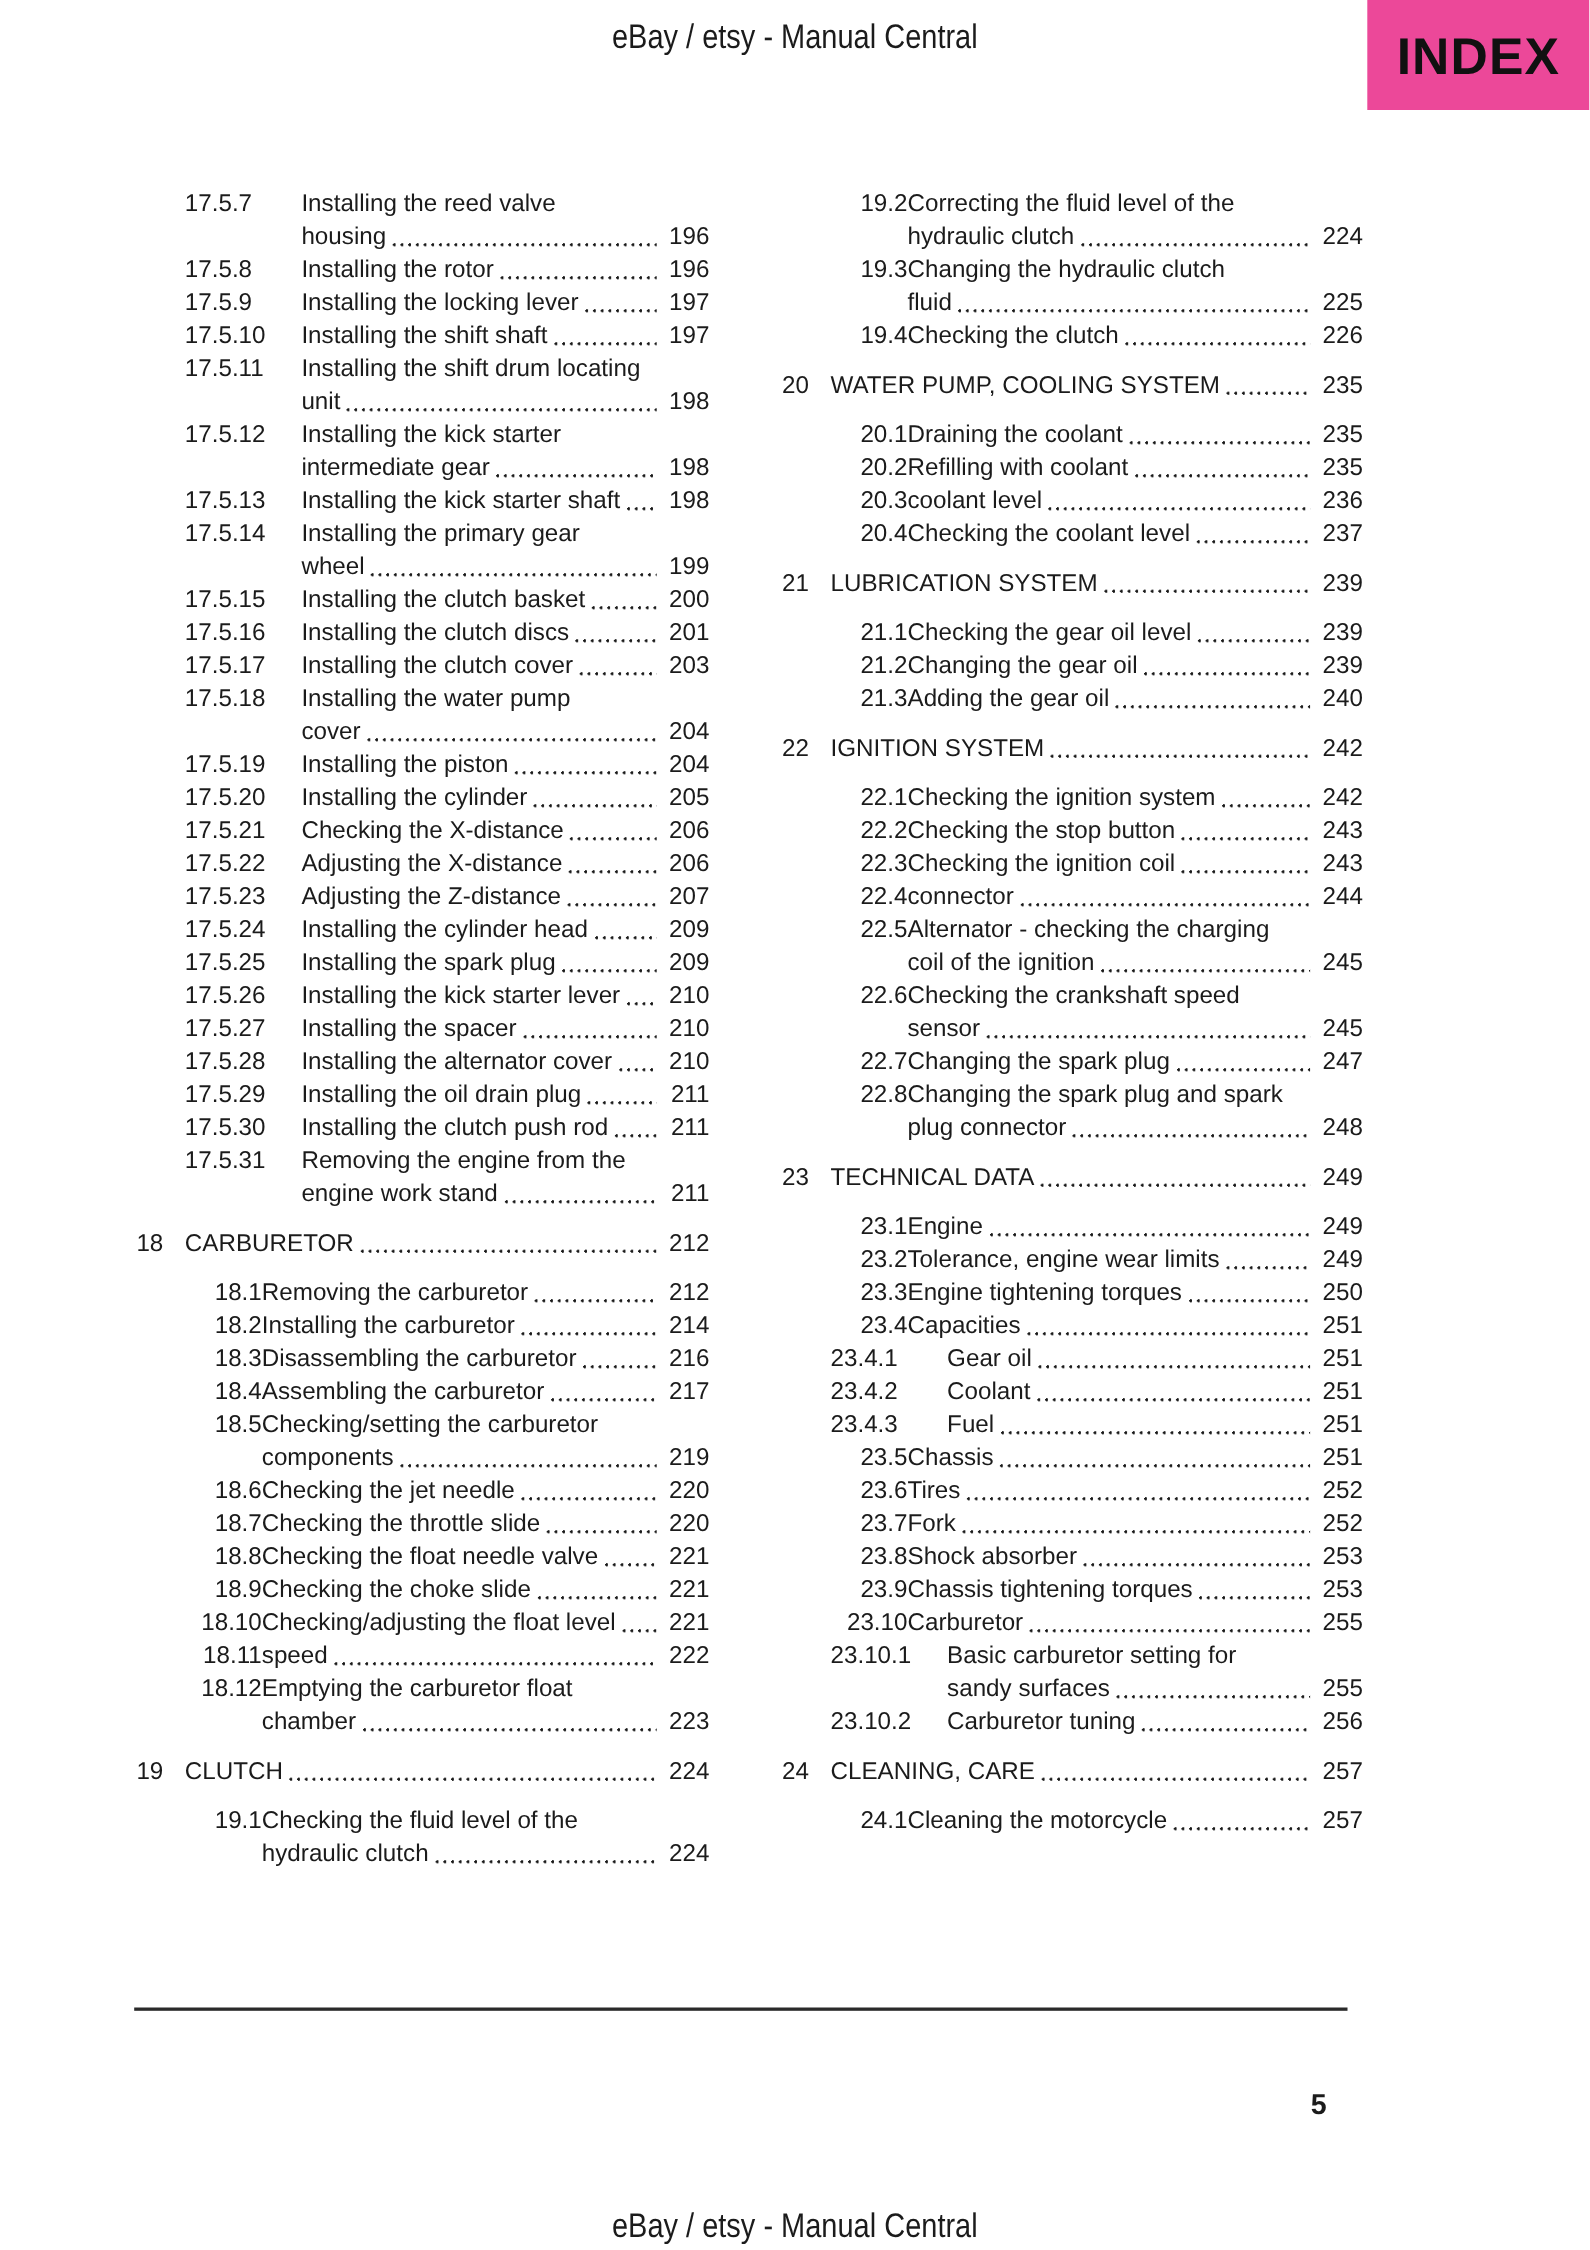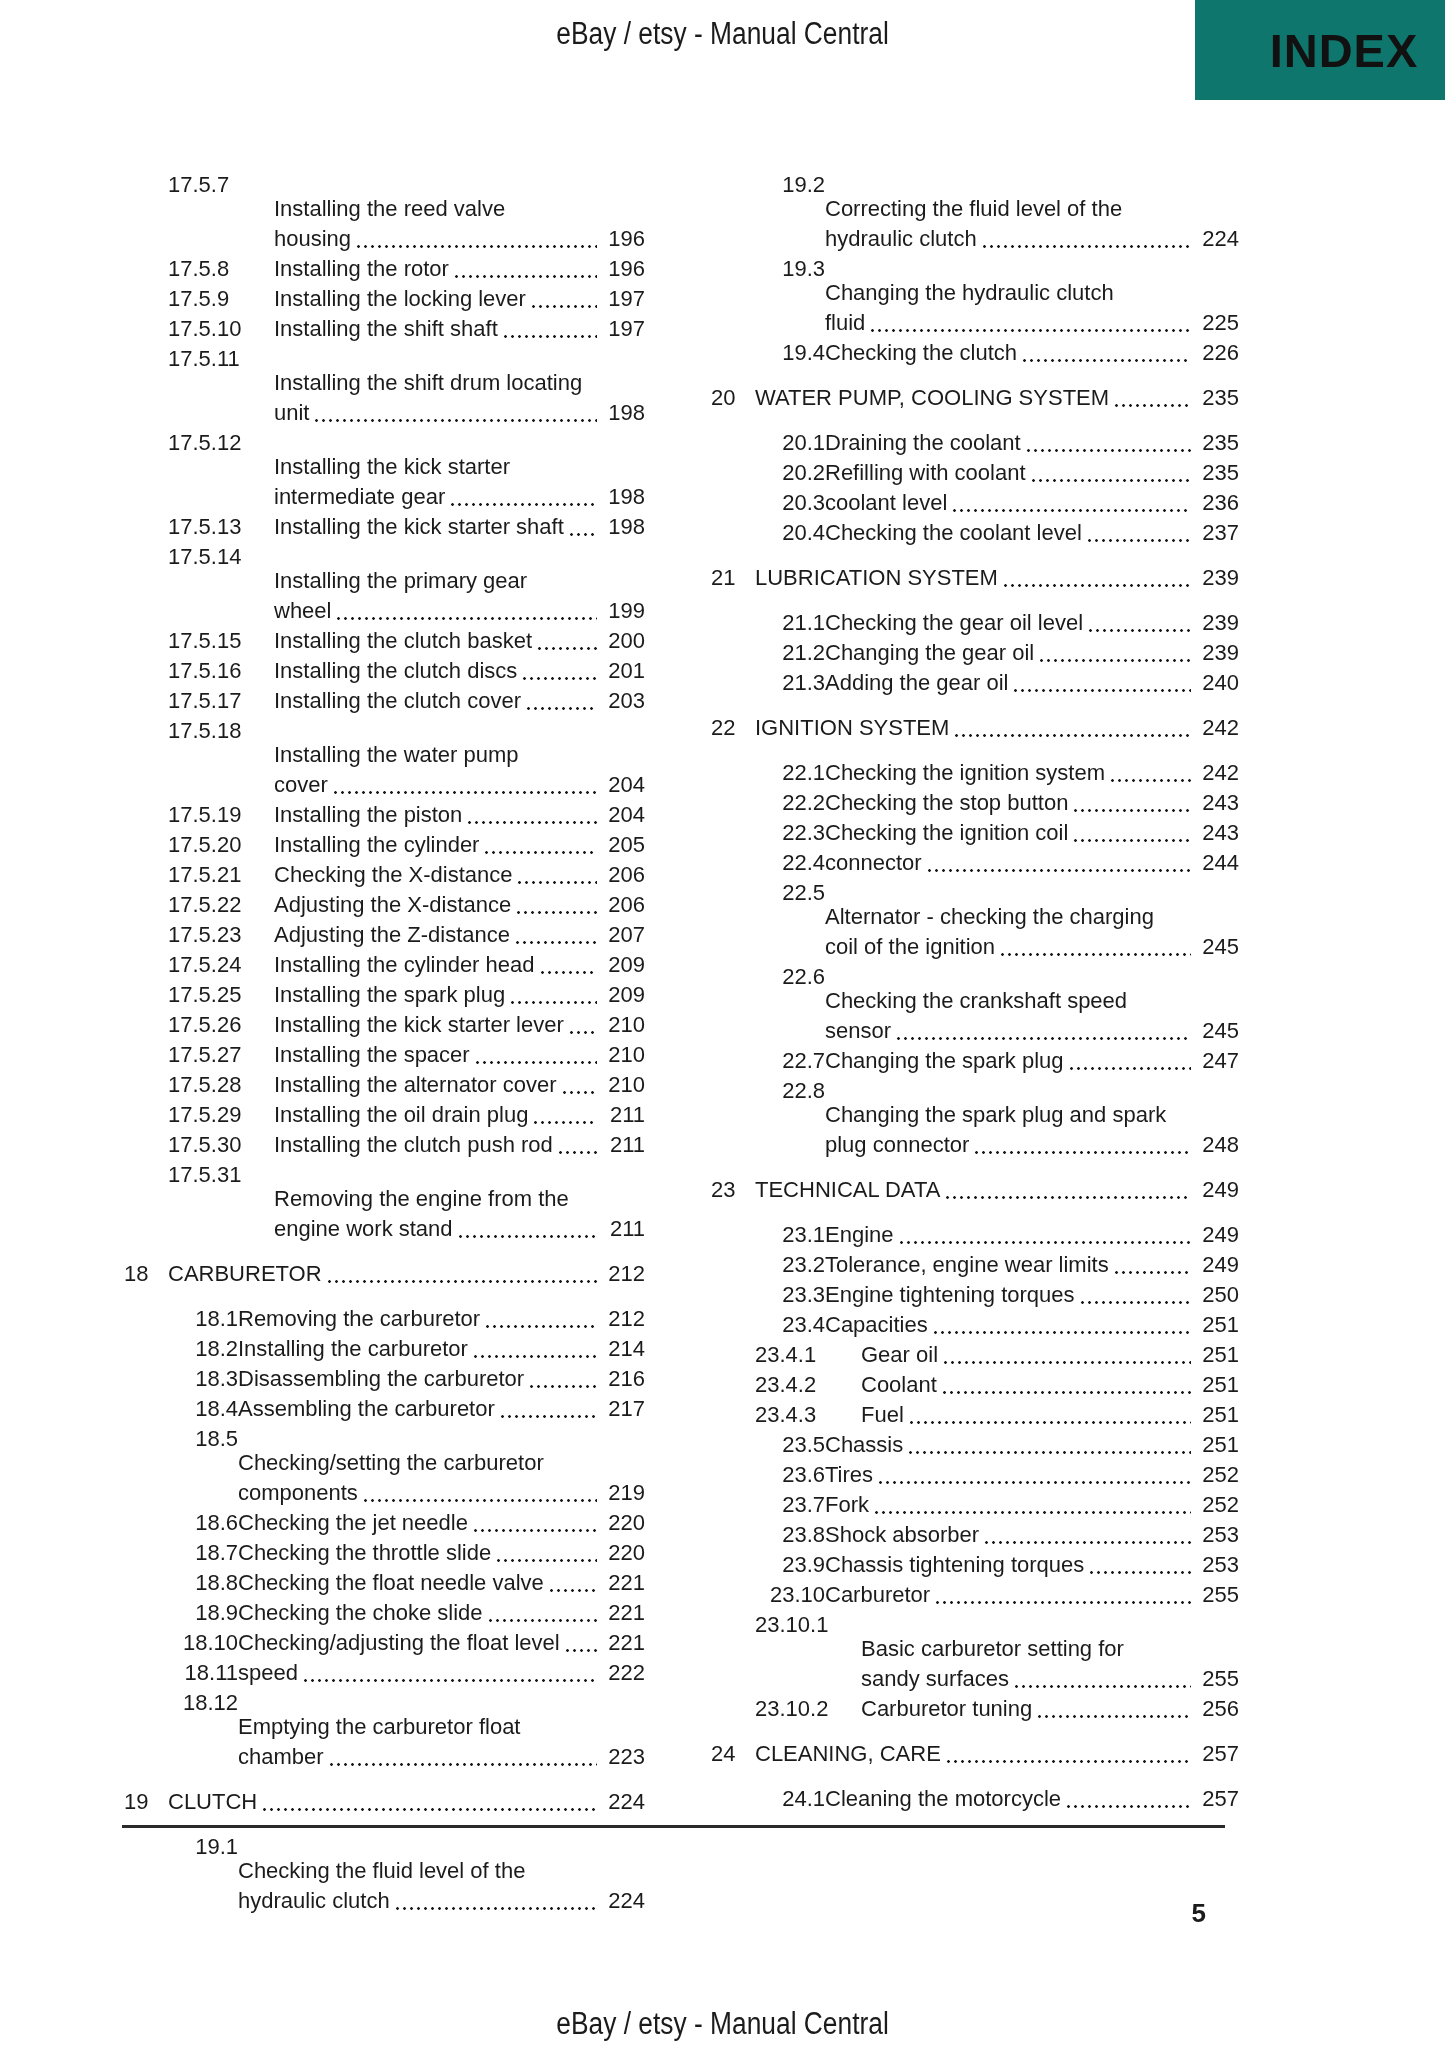--- a/index.html
+++ b/index.html
@@ -38,21 +38,21 @@
   .entry { display:flex; }
   .entry .num { flex:0 0 auto; }
   .entry.lv1 { margin-top:15px; margin-bottom:15px; }
   .entry.lv1 .num { width:44px; }
   .entry.lv2 { padding-left:44px; }
   .entry.lv2 .num { width:70px;text-align:right; }
   .entry.lv3 { padding-left:44px; }
   .entry.lv3 .num { width:106px; }
 
   .entry .body { flex:1 1 auto; display:flex; flex-direction:column; min-width:0; }
-  .entry .wrap { white-space:nowrap;margin-top:24px; }
+  .entry .wrap { white-space:nowrap; }
   .entry .last { display:flex; white-space:nowrap; }
   .entry .txt { flex:0 0 auto; padding-right:5px; }
   .entry .dots {
     flex:1 1 auto; min-width:10px; align-self:stretch;
     background-image:radial-gradient(circle at 1.5px 1.5px, #1b1b1b 1.25px, rgba(0,0,0,0) 1.5px);
     background-size:7px 3px; background-repeat:repeat-x;
     background-position:left 1px bottom 6px;
   }
   .entry .pg { flex:0 0 auto; min-width:40px; padding-left:8px; text-align:right; }
 
@@ -71,21 +71,21 @@
   }
   .footer-title .squeeze { display:inline-block; transform:scaleX(0.85); transform-origin:center; }
 </style>
 </head>
 <body>
 
 <div class="header-title">
   <span class="squeeze">eBay / etsy - Manual Central</span>
 </div>
 
-<div class="index-tab" style="background: #0f766e; padding-left: 48px;">
+<div class="index-tab" style="background: #ec4899;">
   <span class="index-label">INDEX</span>
 </div>
 
 <div class="toc">
   <div class="toc-col left">
       <div class="entry lv3">
         <span class="num">17.5.7</span>
         <div class="body">
           <div class="wrap">Installing the reed valve</div>
           <div class="last">

